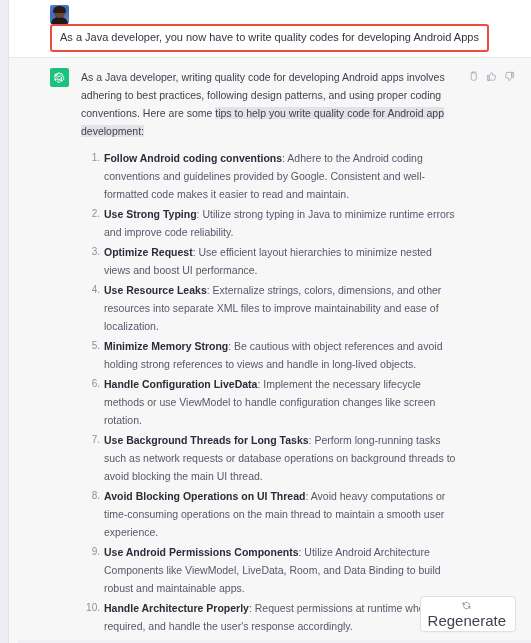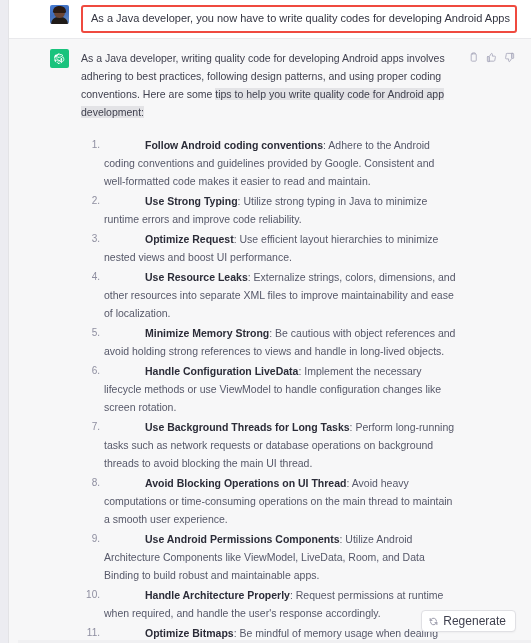--- a/index.html
+++ b/index.html
@@ -39,20 +39,21 @@
     display: flex;
     padding: 6px 14px 6px 41px;
     position: relative;
   }
   .msg-user {
     background: #ffffff;
     min-height: 29px;
     align-items: flex-start;
     padding-top: 5px;
     padding-bottom: 5px;
+    flex-direction: column;
   }
   .msg-assistant {
     background: #f7f7f8;
     border-top: 1px solid #e9e9ec;
     border-bottom: 1px solid #e9e9ec;
     padding-top: 10px;
     padding-bottom: 12px;
     align-items: flex-start;
   }
 
@@ -131,21 +132,21 @@
     flex: 0 0 auto;
     display: flex;
     gap: 7px;
     padding-top: 3px;
     margin-right: 2px;
   }
   .act-icon { cursor: pointer; display:block; }
   .act-icon svg { display:block; }
 
   p.para {
-    margin: 0 0 15px 0;
+    margin: 0 0 9px 0;
     font-size: 10.5px;
     line-height: 18px;
     color: #40414f;
   }
   p.para .hl {
     background: #e3e3e6;
   }
 
   ol.tips {
     margin: 0;
@@ -166,39 +167,39 @@
     position: absolute;
     left: -23px;
     width: 19px;
     text-align: right;
     color: #8e8ea0;
     font-size: 10px;
   }
   ol.tips li b {
     color: #2b2c38;
     font-weight: 700;
-    margin-left: 41px;
   }
 
   
   .regen {
     position: absolute;
     right: 15px;
     bottom: 11px;
     display: inline-flex;
     align-items: center;
     gap: 5px;
     background: #ffffff;
     border: 1px solid #e0e0e4;
     border-radius: 4px;
     padding: 4px 9px 4px 7px;
-    font-size: 12px;
+    font-size: 15px;
     color: #40414f;
     cursor: pointer;
     box-shadow: 0 1px 2px rgba(0,0,0,0.04);
+    flex-direction: column;
   }
   .regen svg { display:block; }
   .regen-label { line-height: 12px; }
 
   
   .bottom-strip {
     position: absolute;
     left: 9px; bottom: 0;
     width: 522px; height: 3px;
     background: #f0f0f2;

